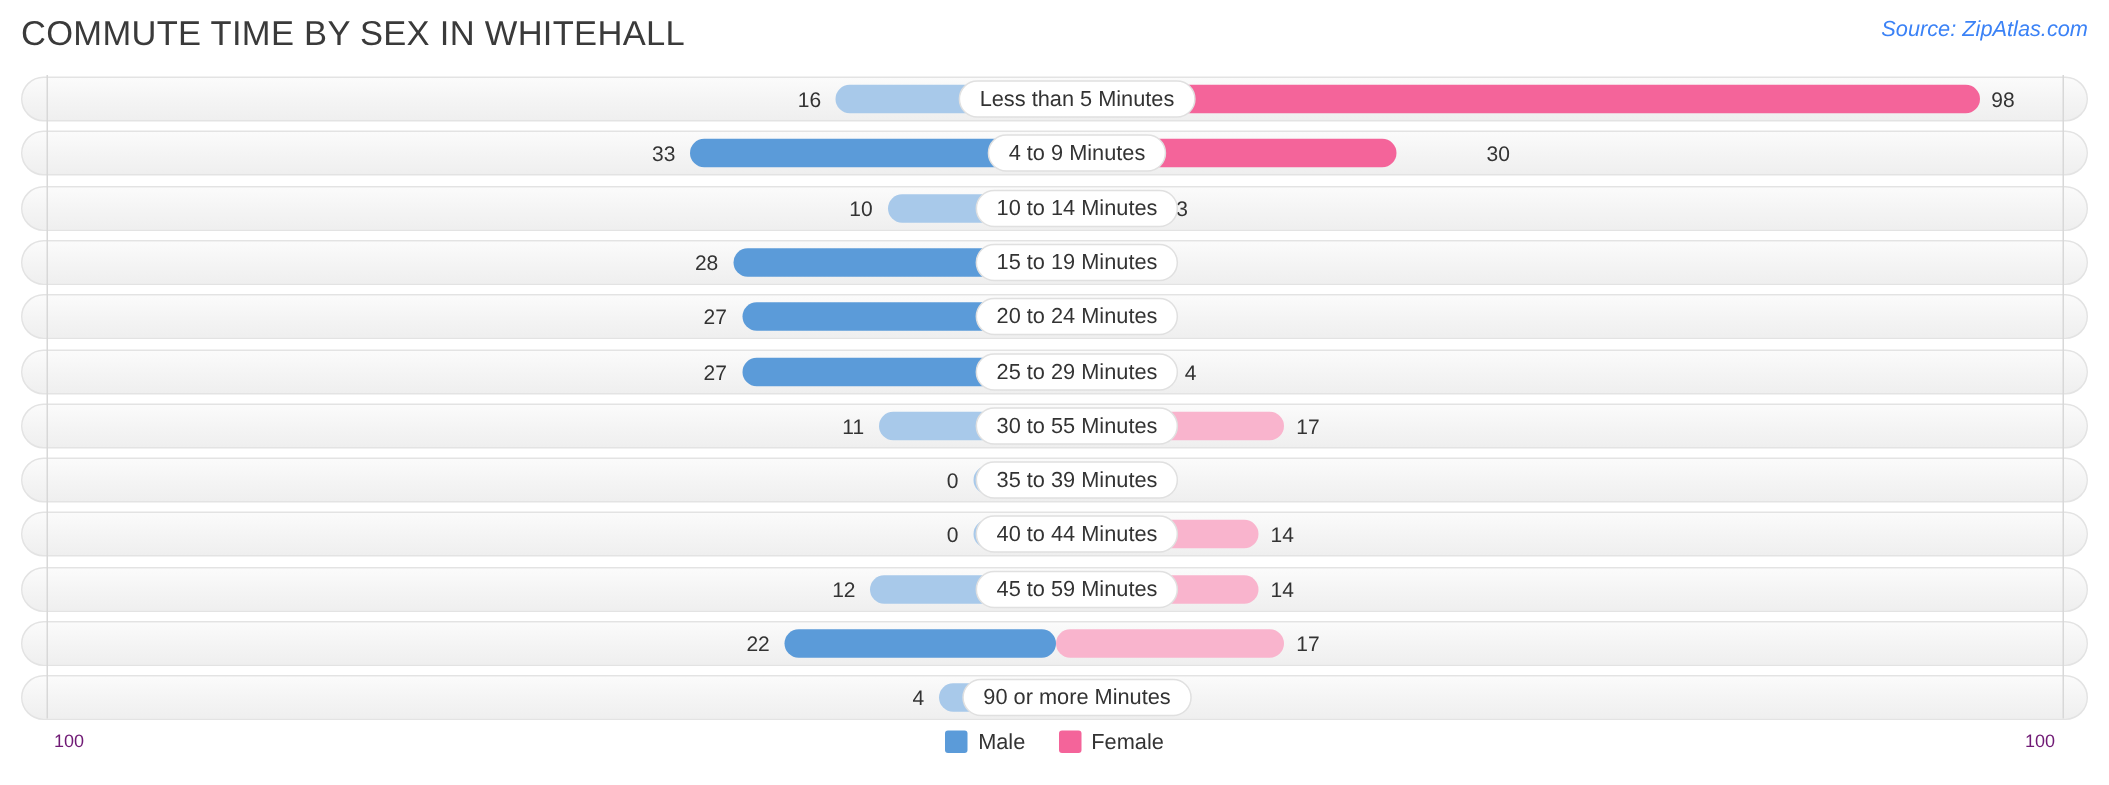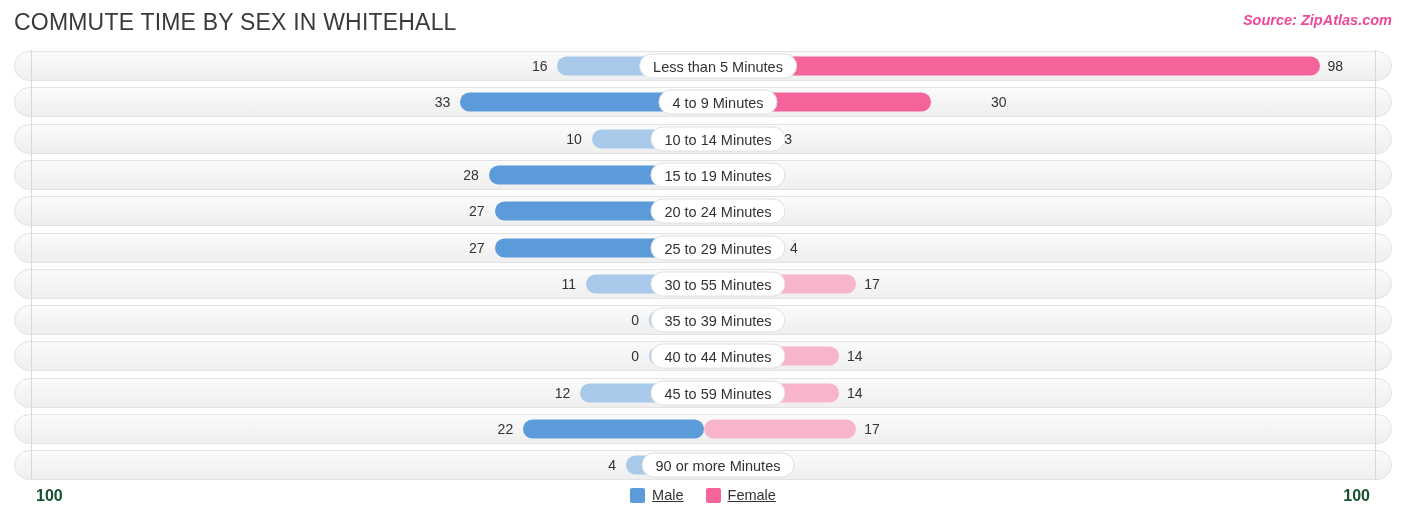--- a/index.html
+++ b/index.html
@@ -30,22 +30,22 @@
     letter-spacing: .2px;
     color: #3a3a3a;
     white-space: nowrap;
   }
   .chart-source {
     position: absolute;
     right: 14px;
     top: 12px;
     font-size: 14.5px;
     font-style: italic;
-    font-weight: bold;
-    color: #ec4899;
+    font-weight: normal;
+    color: #3b82f6;
     white-space: nowrap;
   }
 
   
   .plot {
     position: absolute;
     left: 0;
     top: 42px;
     width: 1406px;
     height: 441px;
@@ -129,42 +129,40 @@
   .footer {
     position: absolute;
     left: 0;
     top: 483px;
     width: 1406px;
     height: 40px;
   }
   .axis-end {
     position: absolute;
     top: 4px;
-    font-size: 16px;
-    color: #14532d;
-    font-weight: bold;
+    font-size: 12px;
+    color: #701a75;
   }
   .axis-end.left  { left: 36px; }
   .axis-end.right { right: 36px; }
 
   .legend {
     position: absolute;
     left: 0;
     right: 0;
     top: 4px;
     display: flex;
     justify-content: center;
     align-items: center;
     gap: 22px;
   }
   .legend-item {
     display: flex;
-    align-items: flex-end;
+    align-items: flex-start;
     gap: 7px;
-    text-decoration: underline;
   }
   .legend-swatch {
     width: 15px;
     height: 15px;
     border-radius: 2px;
     display: block;
   }
   .legend-label {
     font-size: 14.5px;
     color: #333333;

